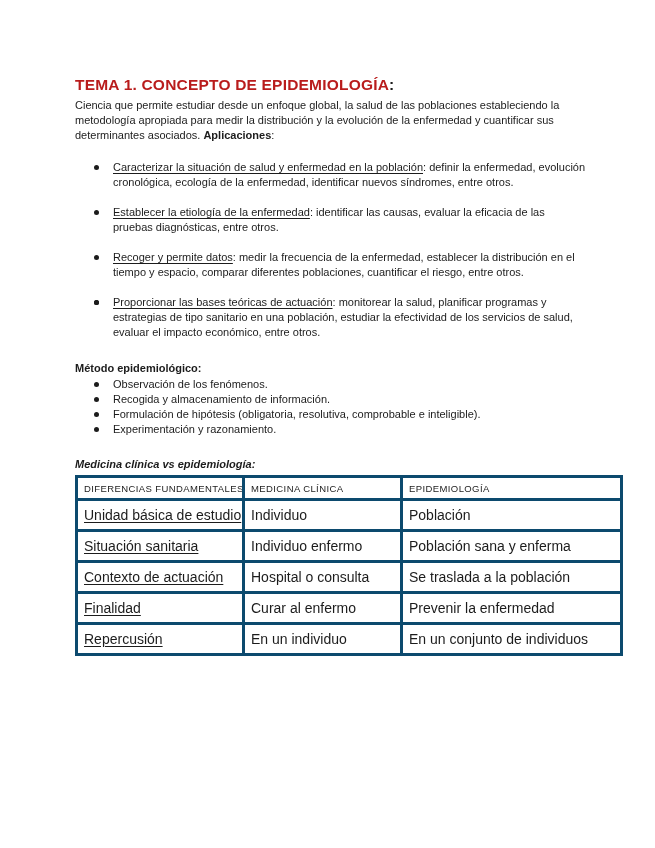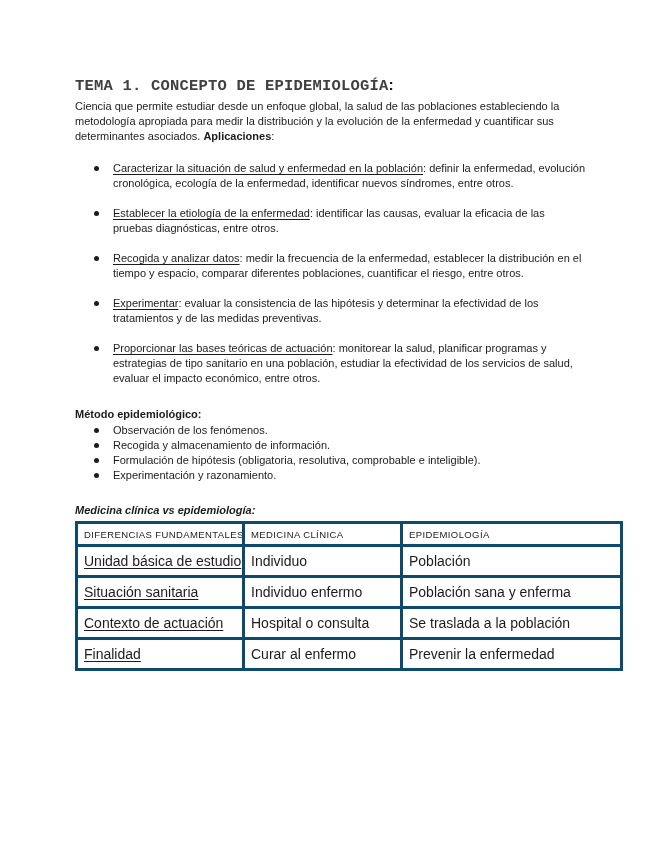--- a/index.html
+++ b/index.html
@@ -99,40 +99,39 @@
   col.c1 { width: 167px; }
   col.c2 { width: 158px; }
   col.c3 { width: 220px; }
 </style>
 </head>
 <body>
 
 <div class="page">
   <div class="content">
 
-    <h1 class="doc-title"><span class="title-main" style="color: #404040; font-family: Liberation Mono, monospace;">TEMA 1. CONCEPTO DE EPIDEMIOLOGÍA</span><span class="title-colon">:</span></h1>
+    <h1 class="doc-title"><span class="title-main" style="color: #b91c1c;">TEMA 1. CONCEPTO DE EPIDEMIOLOGÍA</span><span class="title-colon">:</span></h1>
 
     <p class="intro"><span>Ciencia que permite estudiar desde un enfoque global, la salud de las poblaciones estableciendo la metodología apropiada para medir la distribución y la evolución de la enfermedad y cuantificar sus determinantes asociados. </span><b>Aplicaciones</b><span>:</span></p>
 
     <ul class="bullets apps">
       <li>
         <span class="dot"></span>
         <span><span class="u">Caracterizar la situación de salud y enfermedad en la población</span><span>: definir la enfermedad, evolución cronológica, ecología de la enfermedad, identificar nuevos síndromes, entre otros.</span></span>
       </li>
       <li>
         <span class="dot"></span>
         <span><span class="u">Establecer la etiología de la enfermedad</span><span>: identificar las causas, evaluar la eficacia de las pruebas diagnósticas, entre otros.</span></span>
       </li>
       <li>
         <span class="dot"></span>
-        <span><span class="u">Recogida y analizar datos</span><span>: medir la frecuencia de la enfermedad, establecer la distribución en el tiempo y espacio, comparar diferentes poblaciones, cuantificar el riesgo, entre otros.</span></span>
-      </li>
-      <li>
-        <span class="dot"></span>
-        <span><span class="u">Experimentar</span><span>: evaluar la consistencia de las hipótesis y determinar la efectividad de los tratamientos y de las medidas preventivas.</span></span>
+        <span><span class="u">Recoger y permite datos</span><span>: medir la frecuencia de la enfermedad, establecer la distribución en el tiempo y espacio, comparar diferentes poblaciones, cuantificar el riesgo, entre otros.</span></span>
+      </li>
+      <li>
+        <span class="dot"></span>
       </li>
       <li>
         <span class="dot"></span>
         <span><span class="u">Proporcionar las bases teóricas de actuación</span><span>: monitorear la salud, planificar programas y estrategias de tipo sanitario en una población, estudiar la efectividad de los servicios de salud, evaluar el impacto económico, entre otros.</span></span>
       </li>
     </ul>
 
     <h2 class="sec-heading method-heading"><span>Método epidemiológico</span><span>:</span></h2>
 
     <ul class="bullets method">
@@ -183,17 +182,22 @@
         <tr>
           <td><span class="u">Contexto de actuación</span></td>
           <td>Hospital o consulta</td>
           <td>Se traslada a la población</td>
         </tr>
         <tr>
           <td><span class="u">Finalidad</span></td>
           <td>Curar al enfermo</td>
           <td>Prevenir la enfermedad</td>
         </tr>
+        <tr>
+          <td><span class="u">Repercusión</span></td>
+          <td>En un individuo</td>
+          <td>En un conjunto de individuos</td>
+        </tr>
       </tbody>
     </table>
 
   </div>
 </div>
 
 </body></html>

